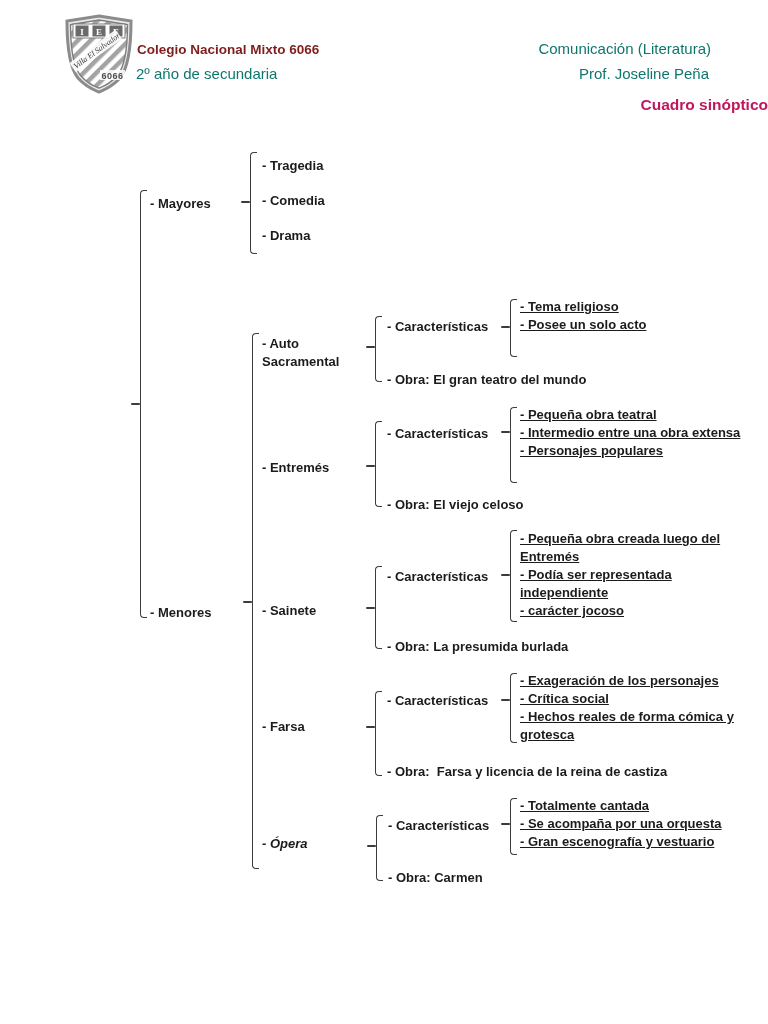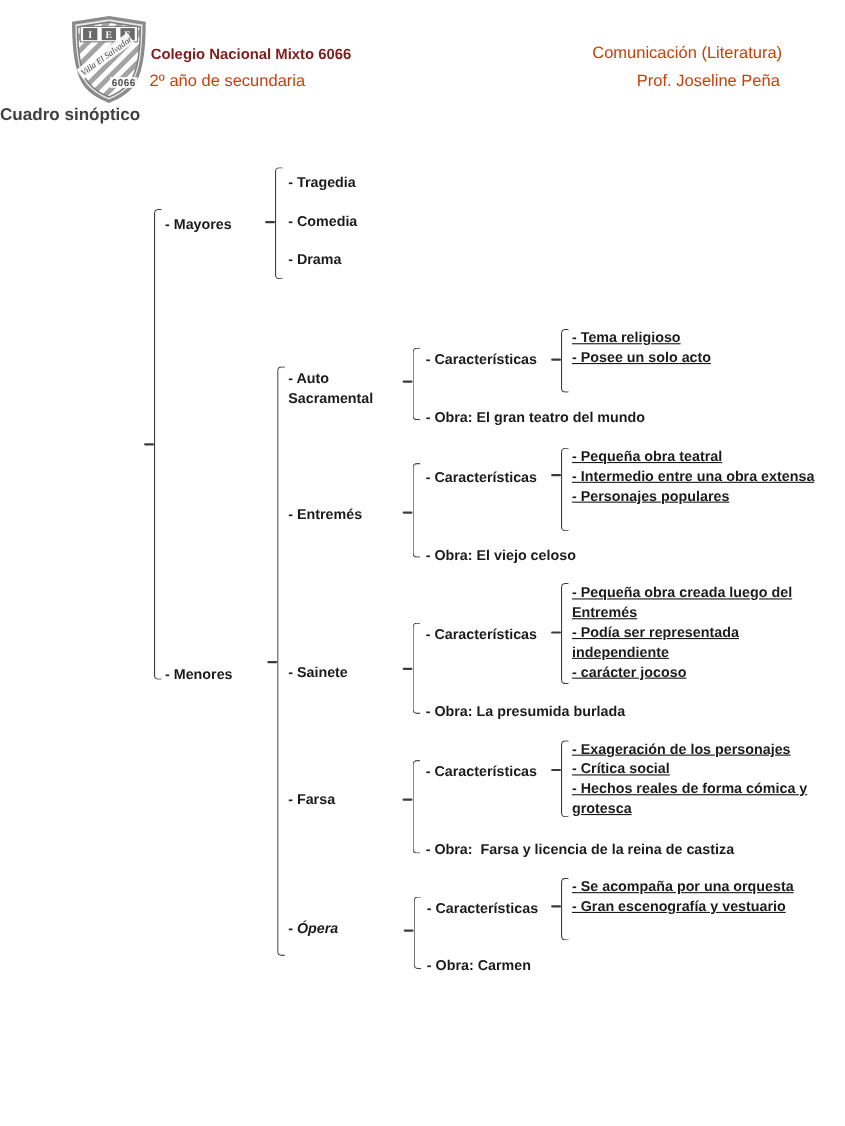--- a/index.html
+++ b/index.html
@@ -4,22 +4,22 @@
 <style>
   * { margin:0; padding:0; box-sizing:border-box; }
   body { background:#fff; }
   .page {
     position:relative; width:768px; height:1024px; background:#ffffff;
     font-family:"Liberation Sans", sans-serif; overflow:hidden;
   }
   .abs { position:absolute; }
   
   .h-bold { font-weight:bold; font-size:13.5px; color:#7f1d1d; white-space:pre; }
-  .h-reg  { font-weight:normal; font-size:15px; color:#c2410c; white-space:pre; }
-  .title  { left:0; right:0; text-align:left; font-weight:bold; font-size:15.5px; color:#404040; }
+  .h-reg  { font-weight:normal; font-size:15px; color:#0f766e; white-space:pre; }
+  .title  { left:0; right:0; text-align:right; font-weight:bold; font-size:15.5px; color:#be185d; }
   
   .t  { font-weight:bold; font-size:13px; color:#1b1b1b; line-height:18px; white-space:pre; }
   .tw { white-space:normal; }           
   .items { width:228px; }
   .items .it { font-weight:bold; font-size:13px; color:#1b1b1b; line-height:18px;text-decoration:underline; }
   
   .bracket {
     width:7px;
     border-left:1.6px solid #3c3c3c;
     border-top:1.6px solid #3c3c3c;
@@ -131,18 +131,19 @@
   </div>
   <div class="abs t" style="left:387px; top:763px;">- Obra:  Farsa y licencia de la reina de castiza</div>
 
   <div class="abs t" style="left:262px; top:835px;font-style:italic;">- Ópera</div>
   <div class="abs bracket" style="left:376px; top:815px; height:66px;"></div>
   <div class="abs tick" style="left:367px; top:845px;"></div>
   <div class="abs t" style="left:388px; top:817px;">- Características</div>
   <div class="abs bracket" style="left:510px; top:798px; height:57px;"></div>
   <div class="abs tick" style="left:501px; top:823px;"></div>
   <div class="abs items" style="left:520px; top:797px;">
+    <div class="it">- Totalmente cantada</div>
     <div class="it">- Se acompaña por una orquesta</div>
     <div class="it">- Gran escenografía y vestuario</div>
   </div>
   <div class="abs t" style="left:388px; top:869px;">- Obra: Carmen</div>
 
 </div>
 
 </body></html>

